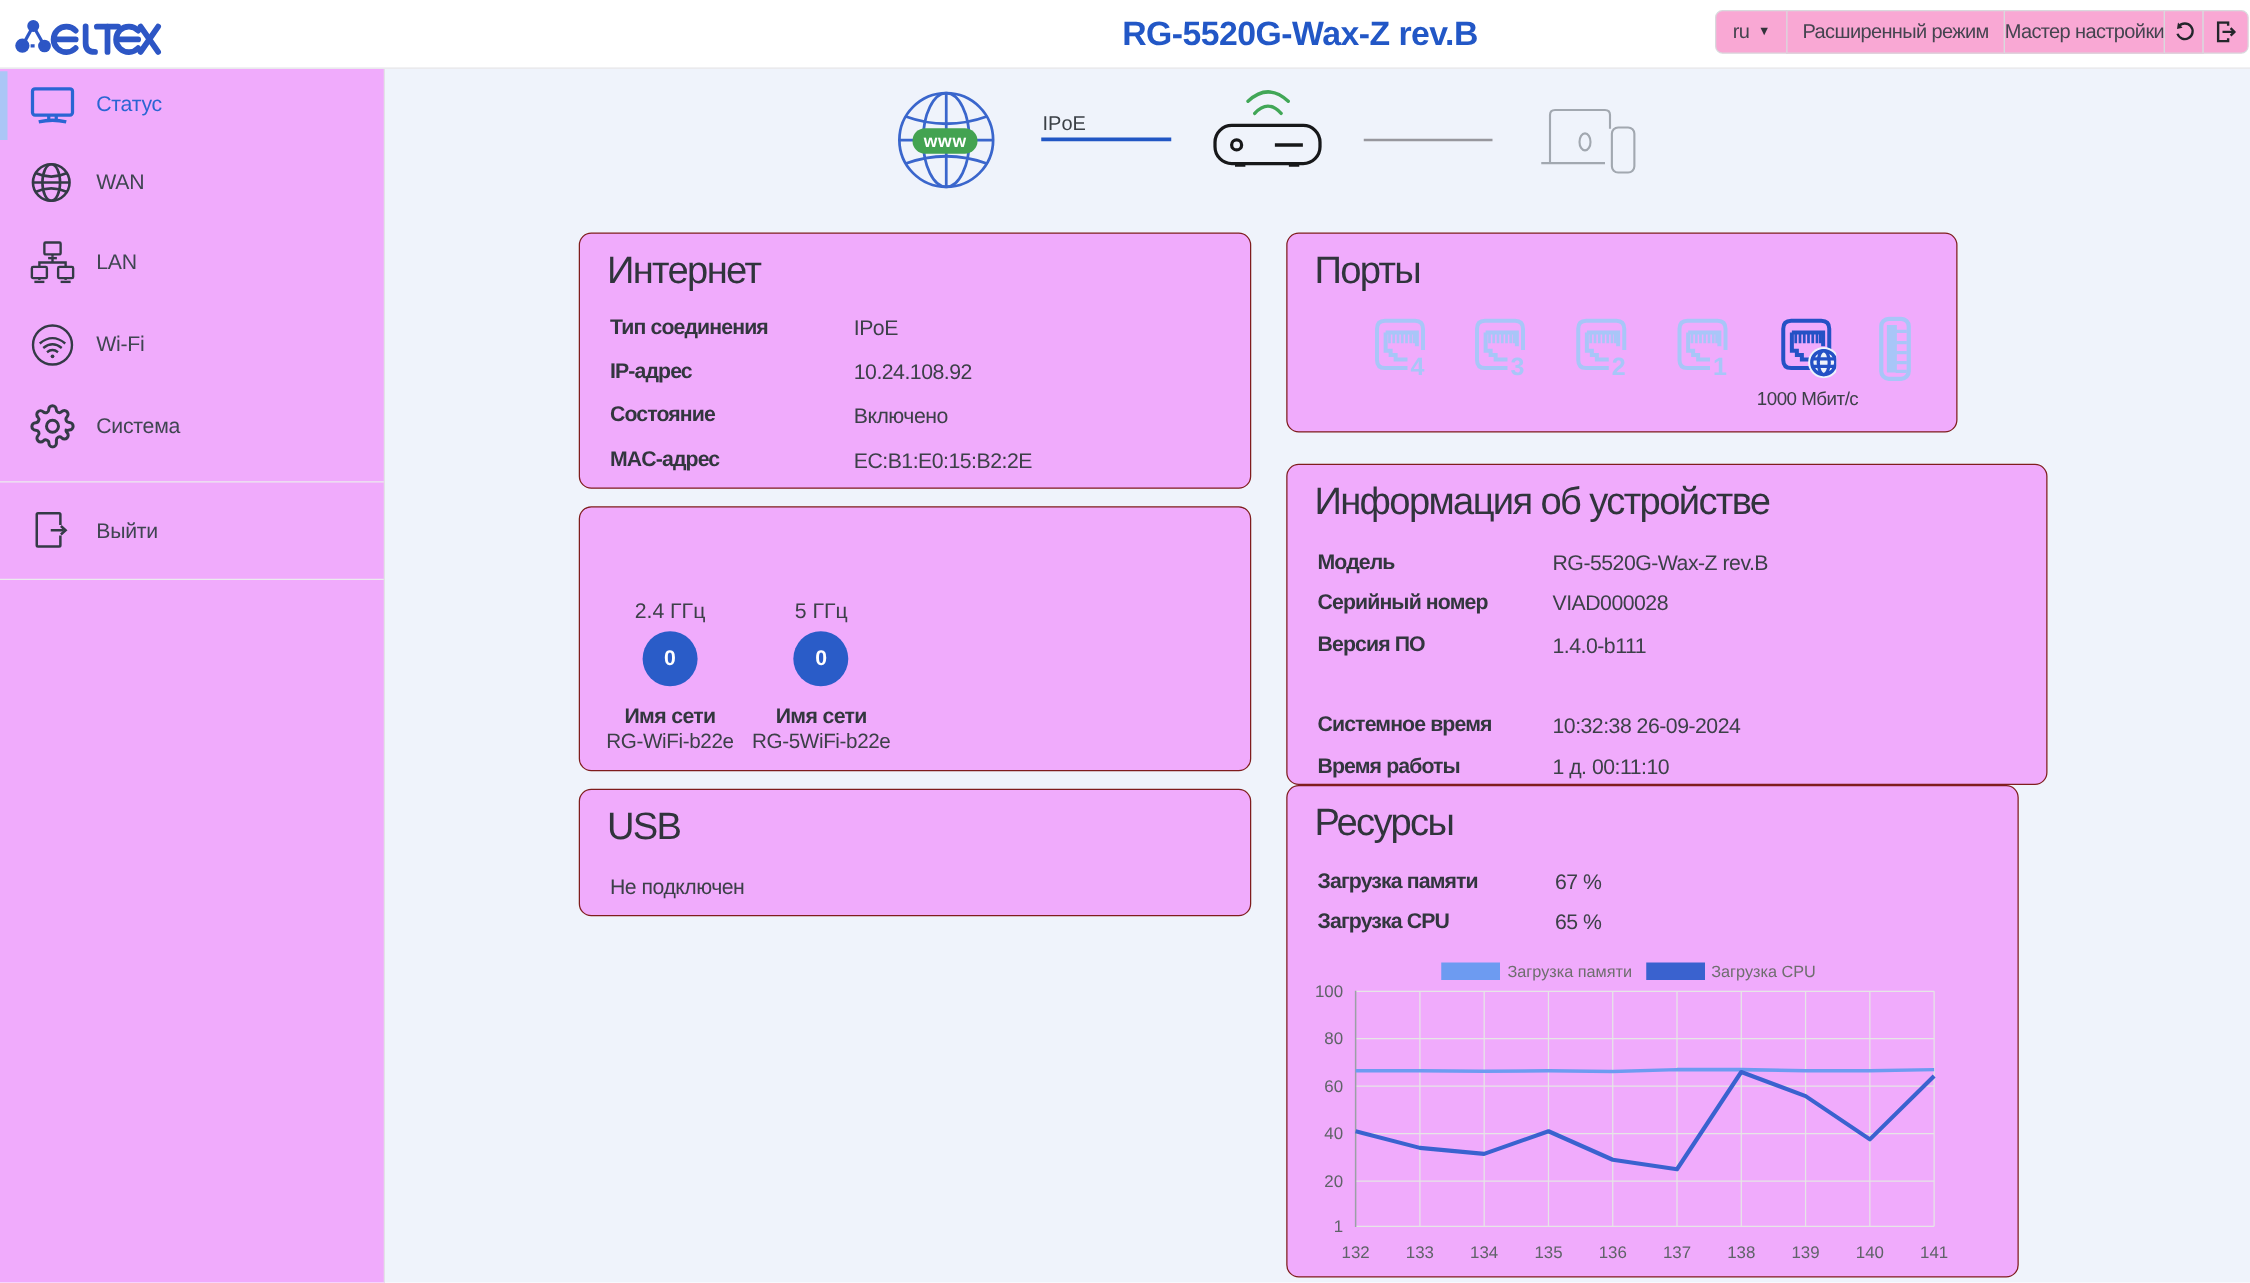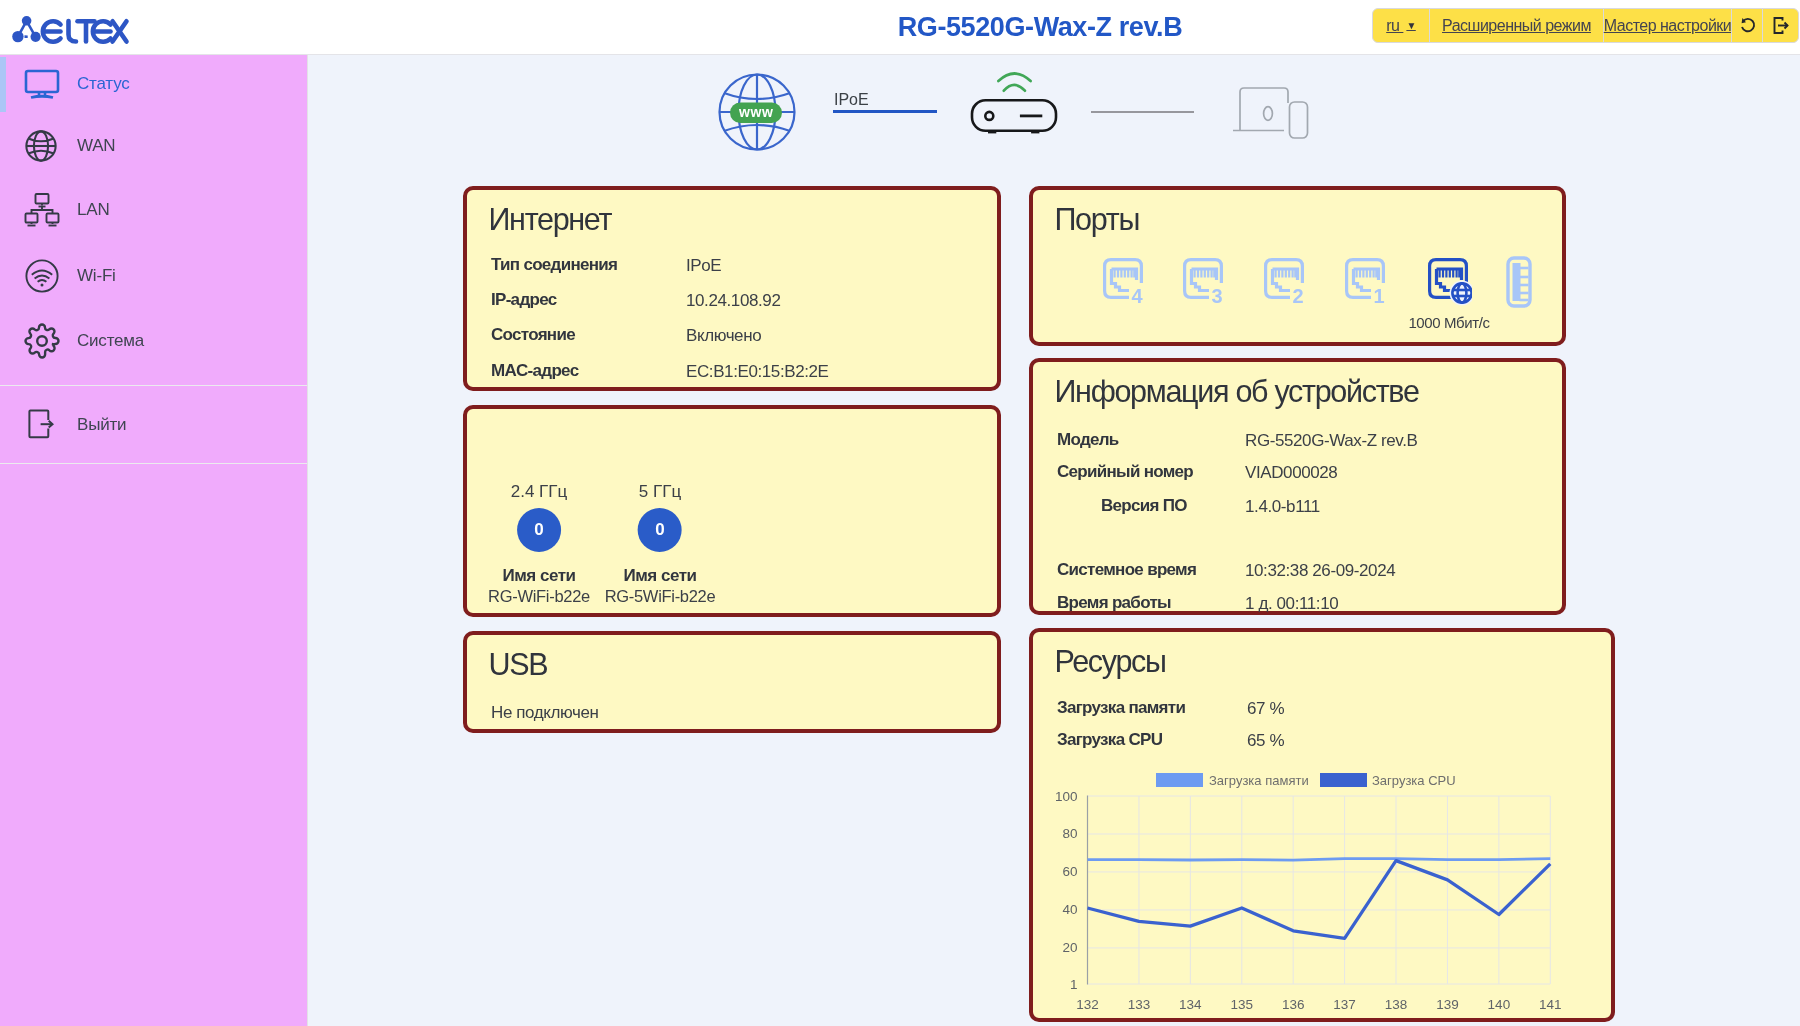--- a/index.html
+++ b/index.html
@@ -1,32 +1,32 @@
 <!DOCTYPE html>
 <html lang="ru"><head>
 <meta charset="utf-8">
 <style>
 * { margin:0; padding:0; box-sizing:border-box; }
 html,body { width:1800px; height:1026px; overflow:hidden; font-family:"Liberation Sans", sans-serif; background:#fff; }
 .abs { position:absolute; }
 #header { position:absolute; left:0; top:0; width:1800px; height:55px; background:#fff; border-bottom:1px solid #e4e4e8; z-index:5; }
 #title { position:absolute; left:1040px; top:11.5px; transform:translateX(-50%); font-size:27px; font-weight:bold; color:#2257c6; white-space:nowrap; letter-spacing:-0.4px; }
 #hbtns { position:absolute; right:1px; top:8px; display:flex; height:35px; }
-.hbtn { border:1px solid #d9d9dd; background:#fde047; color:#44444f; font-size:16px; letter-spacing:-0.5px; display:flex; align-items:center; justify-content:center; margin-left:-1px; white-space:nowrap;text-decoration:underline; }
+.hbtn { border:1px solid #d9d9dd; background:#f9a8d4; color:#44444f; font-size:16px; letter-spacing:-0.5px; display:flex; align-items:center; justify-content:center; margin-left:-1px; white-space:nowrap; }
 .hbtn:first-child { border-radius:6px 0 0 6px; }
 .hbtn:last-child { border-radius:0 6px 6px 0; }
 #sidebar { position:absolute; left:0; top:55px; width:308px; height:971px; background:#f0abfc; border-right:1px solid #e2e2e6; z-index:4; }
 .sitem { position:absolute; left:0; width:307px; height:56px; }
 .sitem .ic { position:absolute; left:24px; top:50%; transform:translateY(-50%); width:36px; height:36px; }
 .sitem .lb { position:absolute; left:77px; top:50%; transform:translateY(-50%); font-size:17px; color:#3f4551; letter-spacing:-0.2px; }
 .sitem.active .lb { color:#2a65d3; }
 #activebar { position:absolute; left:0; top:2px; width:6px; height:55px; background:#abc6f6; }
 .sdiv { position:absolute; left:0; width:307px; border-top:1px solid #ebebee; }
 #main { position:absolute; left:308px; top:55px; width:1492px; height:971px; background:#eff3fb; }
-.card { position:absolute; background:#fef9c3; border:4px solid #7f1d1d; border-radius:10px; }
+.card { position:absolute; background:#f0abfc; border:1px solid #7f1d1d; border-radius:10px; }
 .ctitle { position:absolute; left:21.5px; top:12px; font-size:30.5px; color:#30343c; font-weight:normal; letter-spacing:-1.3px; }
 .lbl { position:absolute; font-size:17px; font-weight:bold; color:#32363e; white-space:nowrap; letter-spacing:-0.7px; }
 .val { position:absolute; font-size:17px; color:#3c4048; white-space:nowrap; letter-spacing:-0.4px; }
 .diagline { position:absolute; height:2px; }
 #ipoe { position:absolute; left:526px; top:36px; font-size:16px; color:#3b4046; }
 .wcol { position:absolute; text-align:center; transform:translateX(-50%); }
 .wfreq { font-size:17px; color:#3c4048; }
 .wcircle { width:44px; height:44px; border-radius:50%; background:#2a5cc8; color:#fff; font-size:17px; font-weight:bold; display:flex; align-items:center; justify-content:center; margin:6px auto 0; }
 .wname { font-size:17px; font-weight:bold; color:#32363e; margin-top:14px; letter-spacing:-0.5px; }
 .wssid { font-size:16.5px; color:#3c4048; margin-top:1px; letter-spacing:-0.3px; }
@@ -205,27 +205,27 @@
             <line x1="13.5" y1="12" x2="22.5" y2="12"></line>
             <line x1="13.5" y1="21" x2="22.5" y2="21"></line>
             <line x1="13.5" y1="29" x2="22.5" y2="29"></line>
             <line x1="13.5" y1="37" x2="22.5" y2="37"></line>
             <line x1="13.5" y1="44" x2="22.5" y2="44"></line>
           </g>
         </svg></div>
     <div class="val" style="left:416px; top:124px; transform:translateX(-50%); font-size:15px;">1000 Мбит/с</div>
   </div>
 
-  <div class="card" style="left:721px; top:303px; width:537px; height:257px;">
+  <div class="card" style="left:721px; top:316px; width:609px; height:257px;">
     <div class="ctitle">Информация об устройстве</div>
     <div class="lbl" style="left:24px; top:68px;">Модель</div>
       <div class="val" style="left:212px; top:69px;">RG-5520G-Wax-Z rev.B</div>
     <div class="lbl" style="left:24px; top:99.5px;">Серийный номер</div>
       <div class="val" style="left:212px; top:100.5px;">VIAD000028</div>
-    <div class="lbl" style="left:24px; top:134px;margin-left:44px;">Версия ПО</div>
+    <div class="lbl" style="left:24px; top:134px;">Версия ПО</div>
       <div class="val" style="left:212px; top:135px;">1.4.0-b111</div>
     <div class="lbl" style="left:24px; top:198px;">Системное время</div>
       <div class="val" style="left:212px; top:199px;">10:32:38 26-09-2024</div>
     <div class="lbl" style="left:24px; top:230.5px;">Время работы</div>
       <div class="val" style="left:212px; top:231.5px;">1 д. 00:11:10</div>
   </div>
 
   <div class="card" style="left:721px; top:573px; width:586px; height:394px;">
     <div class="ctitle">Ресурсы</div>
     <div class="lbl" style="left:24px; top:66px;">Загрузка памяти</div>

